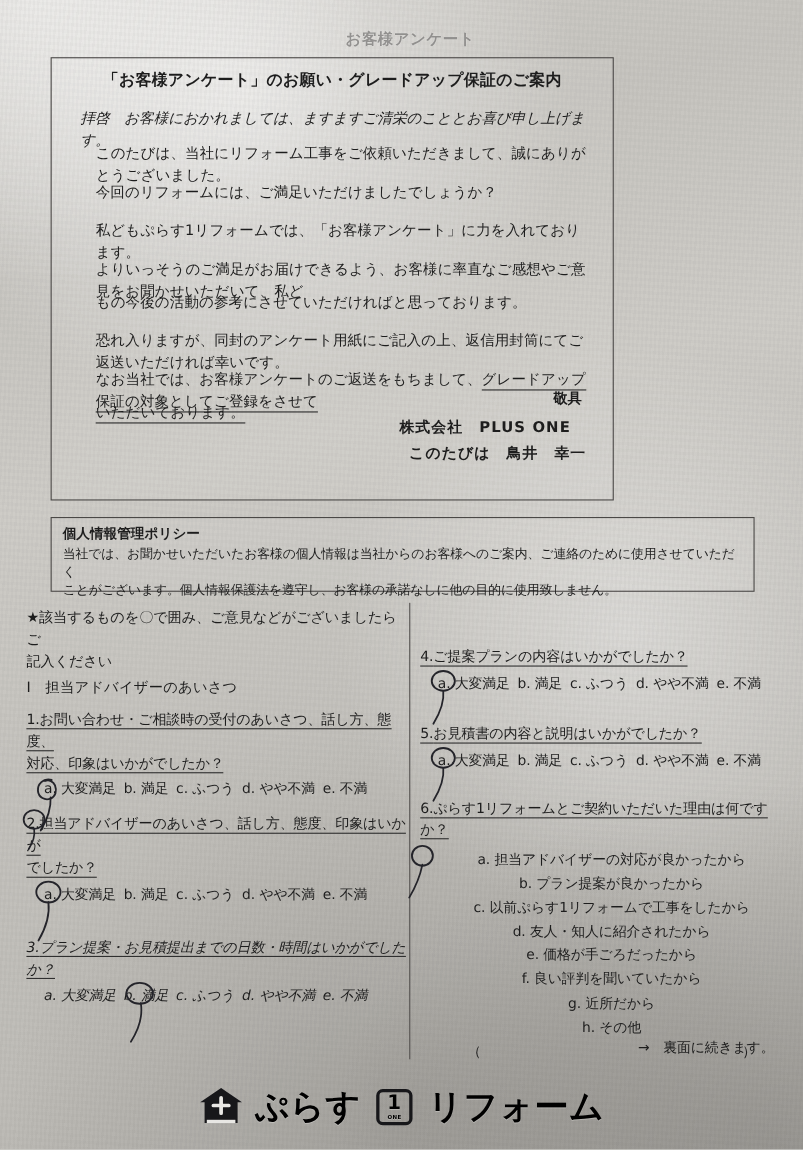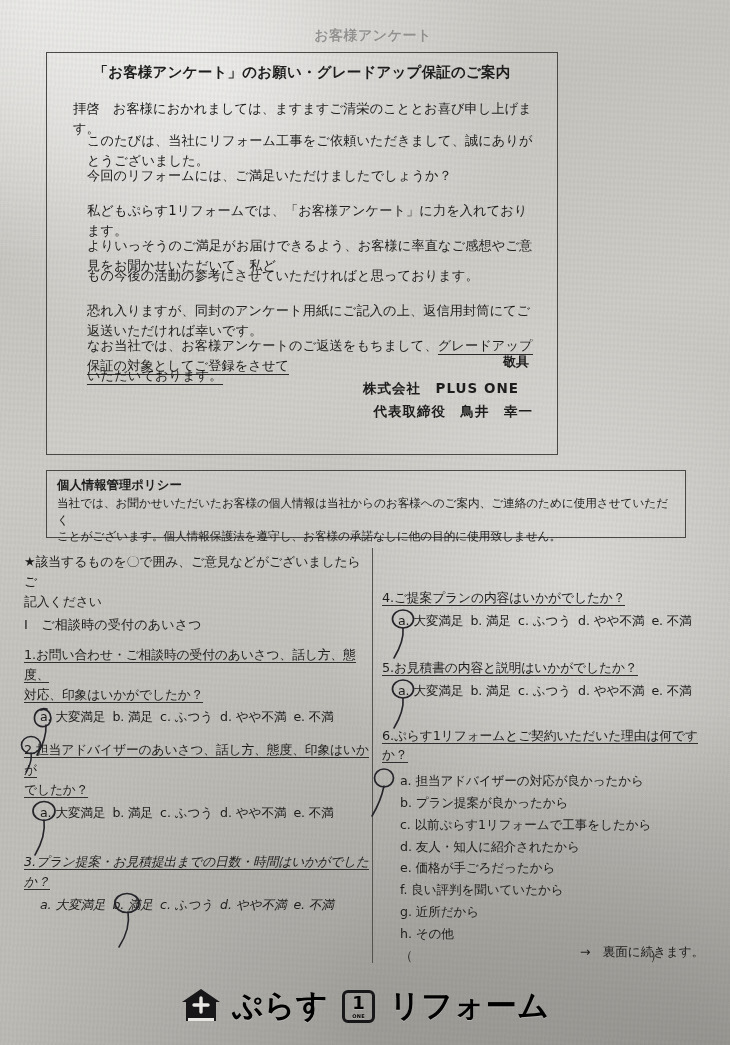--- a/index.html
+++ b/index.html
@@ -89,21 +89,21 @@
   .romaji{font-size:13px;margin-top:4px;letter-spacing:.2px;}
 
   .q{margin-top:11px;position:relative;}
   .qt{font-size:12.8px;line-height:1.55;letter-spacing:-.15px;}
   .qt u{text-decoration:none;border-bottom:1.1px solid #2f2f2f;}
   .qt .ln2{display:block;}
   .opts{font-size:12.6px;margin-top:5px;margin-left:16px;letter-spacing:-.1px;position:relative;}
   .opt{margin-right:7px;white-space:nowrap;}
 
   
-  .vlist{margin-top:5px;margin-left:18px;}
+  .vlist{margin-top:5px;margin-left:18px;text-align:center;}
   .vitem{font-size:12.6px;line-height:1.73;letter-spacing:-.1px;position:relative;}
 
   
   .mark{position:absolute;pointer-events:none;}
   .mark svg{display:block;overflow:visible;}
 
   #contLine{position:absolute;left:382px;top:392px;width:330px;text-align:right;
     font-size:12.6px;letter-spacing:-.1px;padding-right:8px;box-sizing:border-box;}
 
   
@@ -139,34 +139,34 @@
 <div id="shadeBR"></div>
 <div id="grain"></div>
 
 <div class="sheet">
 
   <div id="topTitle">お客様アンケート</div>
 
   <div id="letterBox">
     <div id="letterHead">「お客様アンケート」のお願い・グレードアップ保証のご案内</div>
 
-    <div class="para" style="top:46px;">拝啓　お客様におかれましては、ますますご清栄のこととお喜び申し上げます。</div>
+    <div class="para" style="top:46px;font-style:italic;">拝啓　お客様におかれましては、ますますご清栄のこととお喜び申し上げます。</div>
     <div class="para ind" style="top:78px;">このたびは、当社にリフォーム工事をご依頼いただきまして、誠にありがとうございました。</div>
     <div class="para ind" style="top:113px;">今回のリフォームには、ご満足いただけましたでしょうか？</div>
     <div class="para ind" style="top:148px;">私どもぷらす1リフォームでは、「お客様アンケート」に力を入れております。</div>
     <div class="para ind" style="top:183px;">よりいっそうのご満足がお届けできるよう、お客様に率直なご感想やご意見をお聞かせいただいて、私ど</div>
     <div class="para ind" style="top:213px;">もの今後の活動の参考にさせていただければと思っております。</div>
     <div class="para ind" style="top:283px;"><span>なお当社では、お客様アンケートのご返送をもちまして、</span><span class="u">グレードアップ保証の対象としてご登録をさせて</span></div>
 
     <div class="para ind" style="top:248px;">恐れ入りますが、同封のアンケート用紙にご記入の上、返信用封筒にてご返送いただければ幸いです。</div>
     <div class="para ind" style="top:313px;"><span class="u">いただいております。</span></div>
 
     <div id="keigu">敬具</div>
     <div id="sigCo">株式会社　PLUS ONE</div>
-    <div id="sigNm">代表取締役　鳥井　幸一</div>
+    <div id="sigNm">このたびは　鳥井　幸一</div>
   </div>
 
   <div id="privBox">
     <div id="privTitle">個人情報管理ポリシー</div>
     <div id="privBody">
       <span>当社では、お聞かせいただいたお客様の個人情報は当社からのお客様へのご案内、ご連絡のために使用させていただく</span><br>
       <span>ことがございます。個人情報保護法を遵守し、お客様の承諾なしに他の目的に使用致しません。</span>
     </div>
   </div>
 
@@ -174,21 +174,21 @@
 
   <div id="survey">
 
     <div id="colL">
 
       <div class="star">
         <span>★該当するものを〇で囲み、ご意見などがございましたらご</span>
         <span class="l2">記入ください</span>
       </div>
 
-      <div class="romaji">Ⅰ　ご相談時の受付のあいさつ</div>
+      <div class="romaji">Ⅰ　担当アドバイザーのあいさつ</div>
 
       <div class="q">
         <div class="qt">
           <u>1.</u><u>お問い合わせ・ご相談時の受付のあいさつ、話し方、態度、</u>
           <span class="ln2"><u>対応、印象はいかがでしたか？</u></span>
         </div>
         <div class="opts">
           <span class="opt">a. 大変満足</span><span class="opt">b. 満足</span><span class="opt">c. ふつう</span><span class="opt">d. やや不満</span><span class="opt">e. 不満</span>
           <span class="mark" style="left:-9px;top:-6px;">
             <svg width="46" height="58" viewBox="0 0 46 58">

